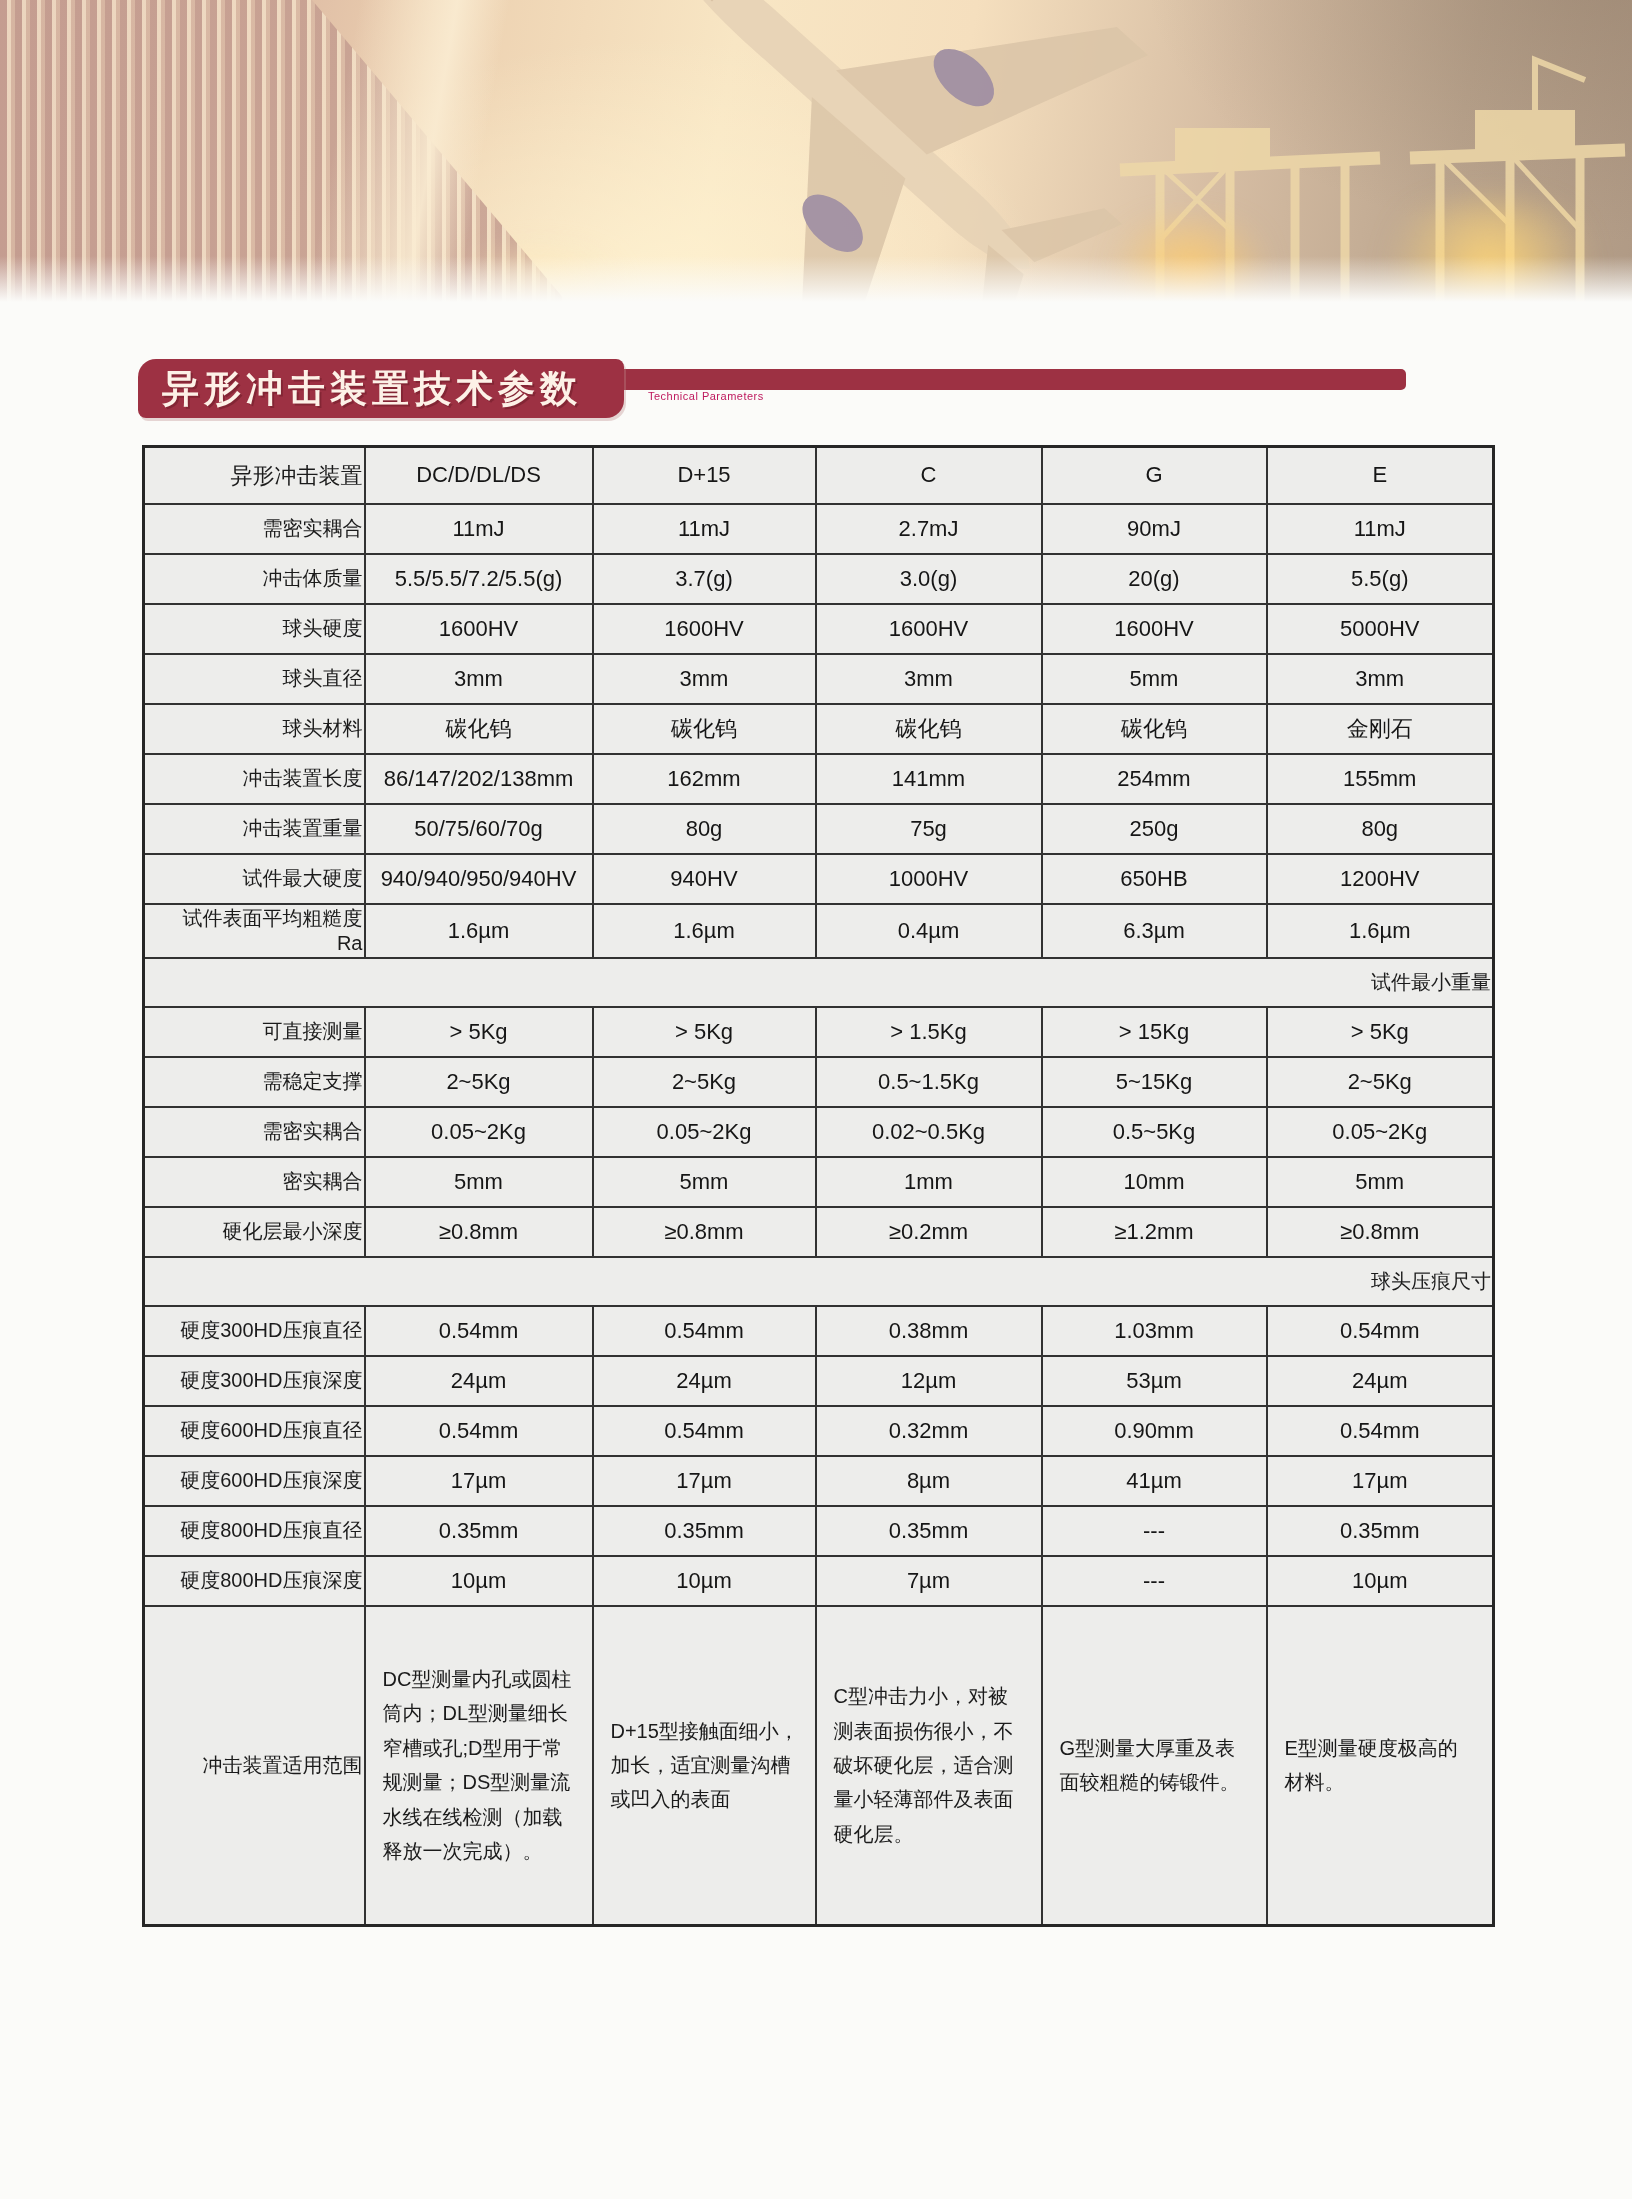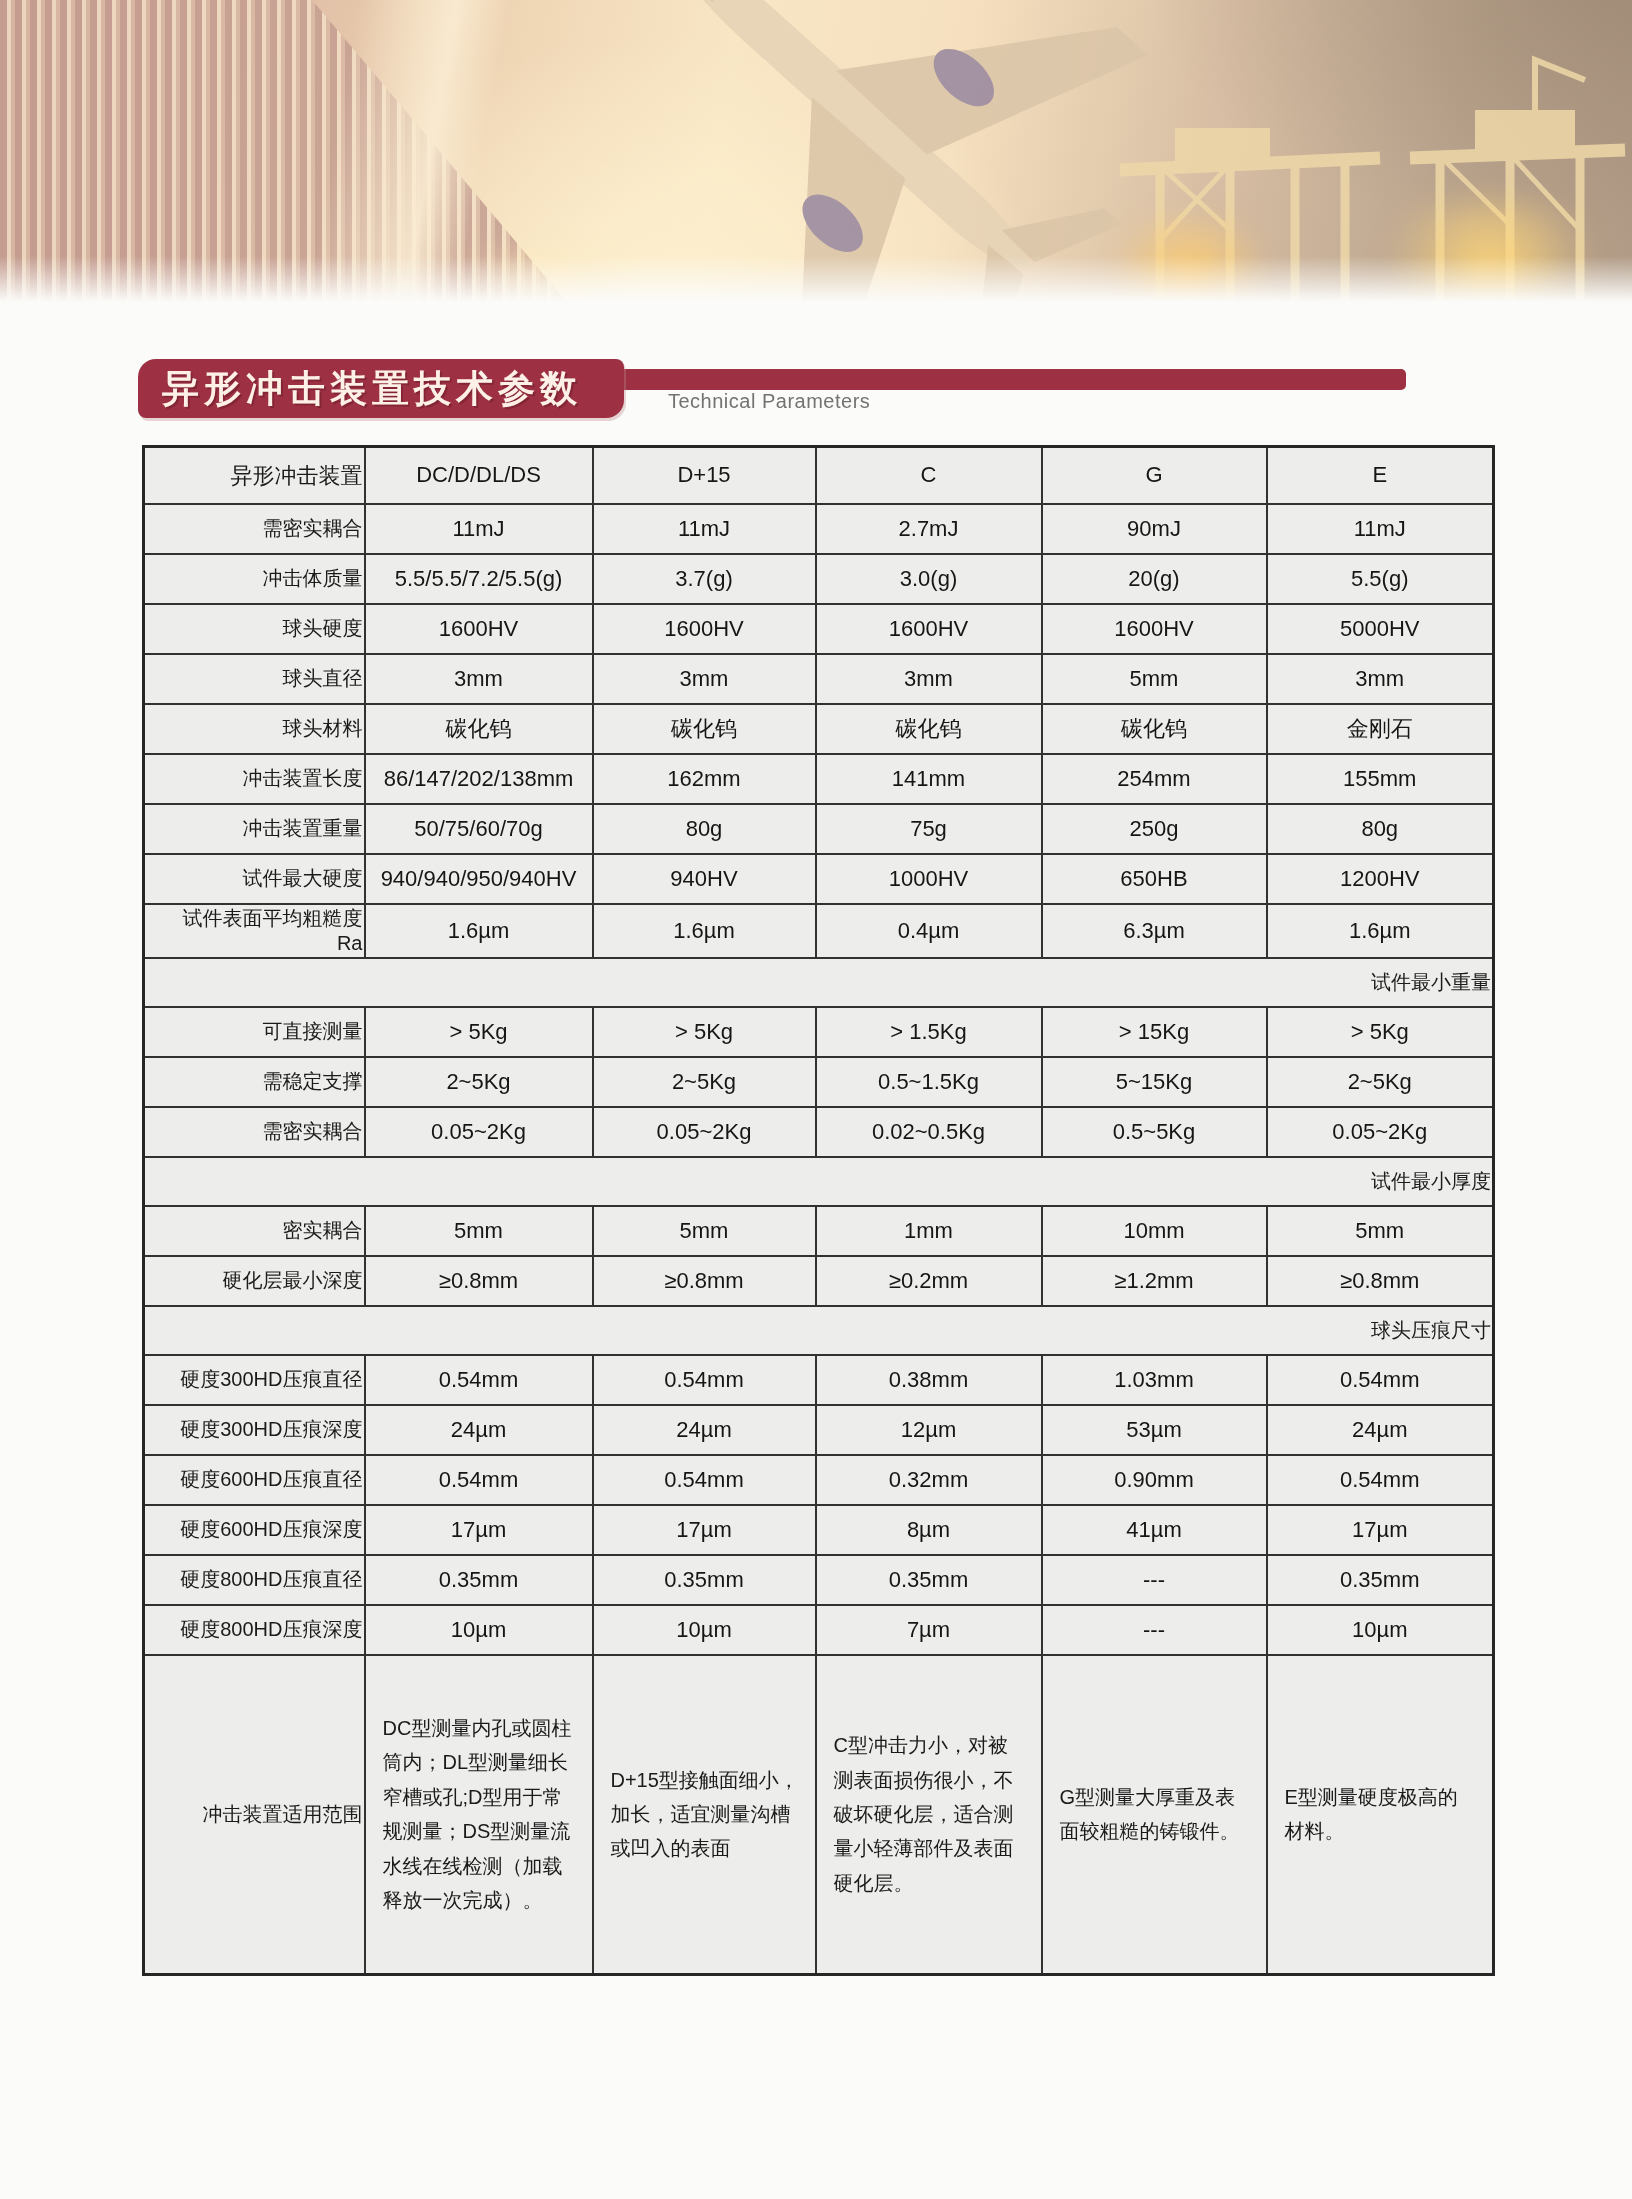--- a/index.html
+++ b/index.html
@@ -34,21 +34,21 @@
   .cranes{position:absolute;left:1080px;top:40px;}
 
   
   .banner-bar{position:absolute;left:400px;top:369px;width:1006px;height:21px;
         background:#9d3143;border-radius:0 5px 5px 0;}
   .banner-box{position:absolute;left:138px;top:359px;width:486px;height:59px;background:#9d3143;
         border-radius:18px 8px 18px 8px;display:flex;align-items:center;padding-left:24px;
         box-sizing:border-box;box-shadow:2px 3px 0 rgba(190,140,140,.35);}
   .banner-title{font-size:37px;font-weight:bold;color:#fdf1e7;letter-spacing:5px;
         text-shadow:2px 2px 0 rgba(100,25,35,.45);white-space:nowrap;}
-  .banner-sub{position:absolute;left:648px;top:390px;font-size:20px;color:#737373;letter-spacing:.5px;margin-left:20px;}
+  .banner-sub{position:absolute;left:648px;top:390px;font-size:11px;color:#be185d;letter-spacing:.5px;}
 
   
   table.params{position:absolute;left:142px;top:445px;width:1350px;border-collapse:collapse;
         table-layout:fixed;background:#ededeb;border:3px solid #262626;}
   table.params td{border:2px solid #323232;overflow:hidden;}
   thead tr{height:57px;}
   tbody tr{height:50px;}
   tr.section-row{height:49px;margin-top:32px;}
   tr.desc-row{height:320px;}
   .label-cell{text-align:right;padding-left:22px;font-size:20px;color:#1b1b1b;line-height:1.25;}
@@ -218,23 +218,20 @@
           <td class="value-cell">2~5Kg</td>
         </tr>
         <tr>
           <td class="label-cell">需密实耦合</td>
           <td class="value-cell">0.05~2Kg</td>
           <td class="value-cell">0.05~2Kg</td>
           <td class="value-cell">0.02~0.5Kg</td>
           <td class="value-cell">0.5~5Kg</td>
           <td class="value-cell">0.05~2Kg</td>
         </tr>
-        <tr class="section-row">
-          <td class="label-cell" colspan="6">试件最小厚度</td>
-        </tr>
         <tr>
           <td class="label-cell">密实耦合</td>
           <td class="value-cell">5mm</td>
           <td class="value-cell">5mm</td>
           <td class="value-cell">1mm</td>
           <td class="value-cell">10mm</td>
           <td class="value-cell">5mm</td>
         </tr>
         <tr>
           <td class="label-cell">硬化层最小深度</td>

